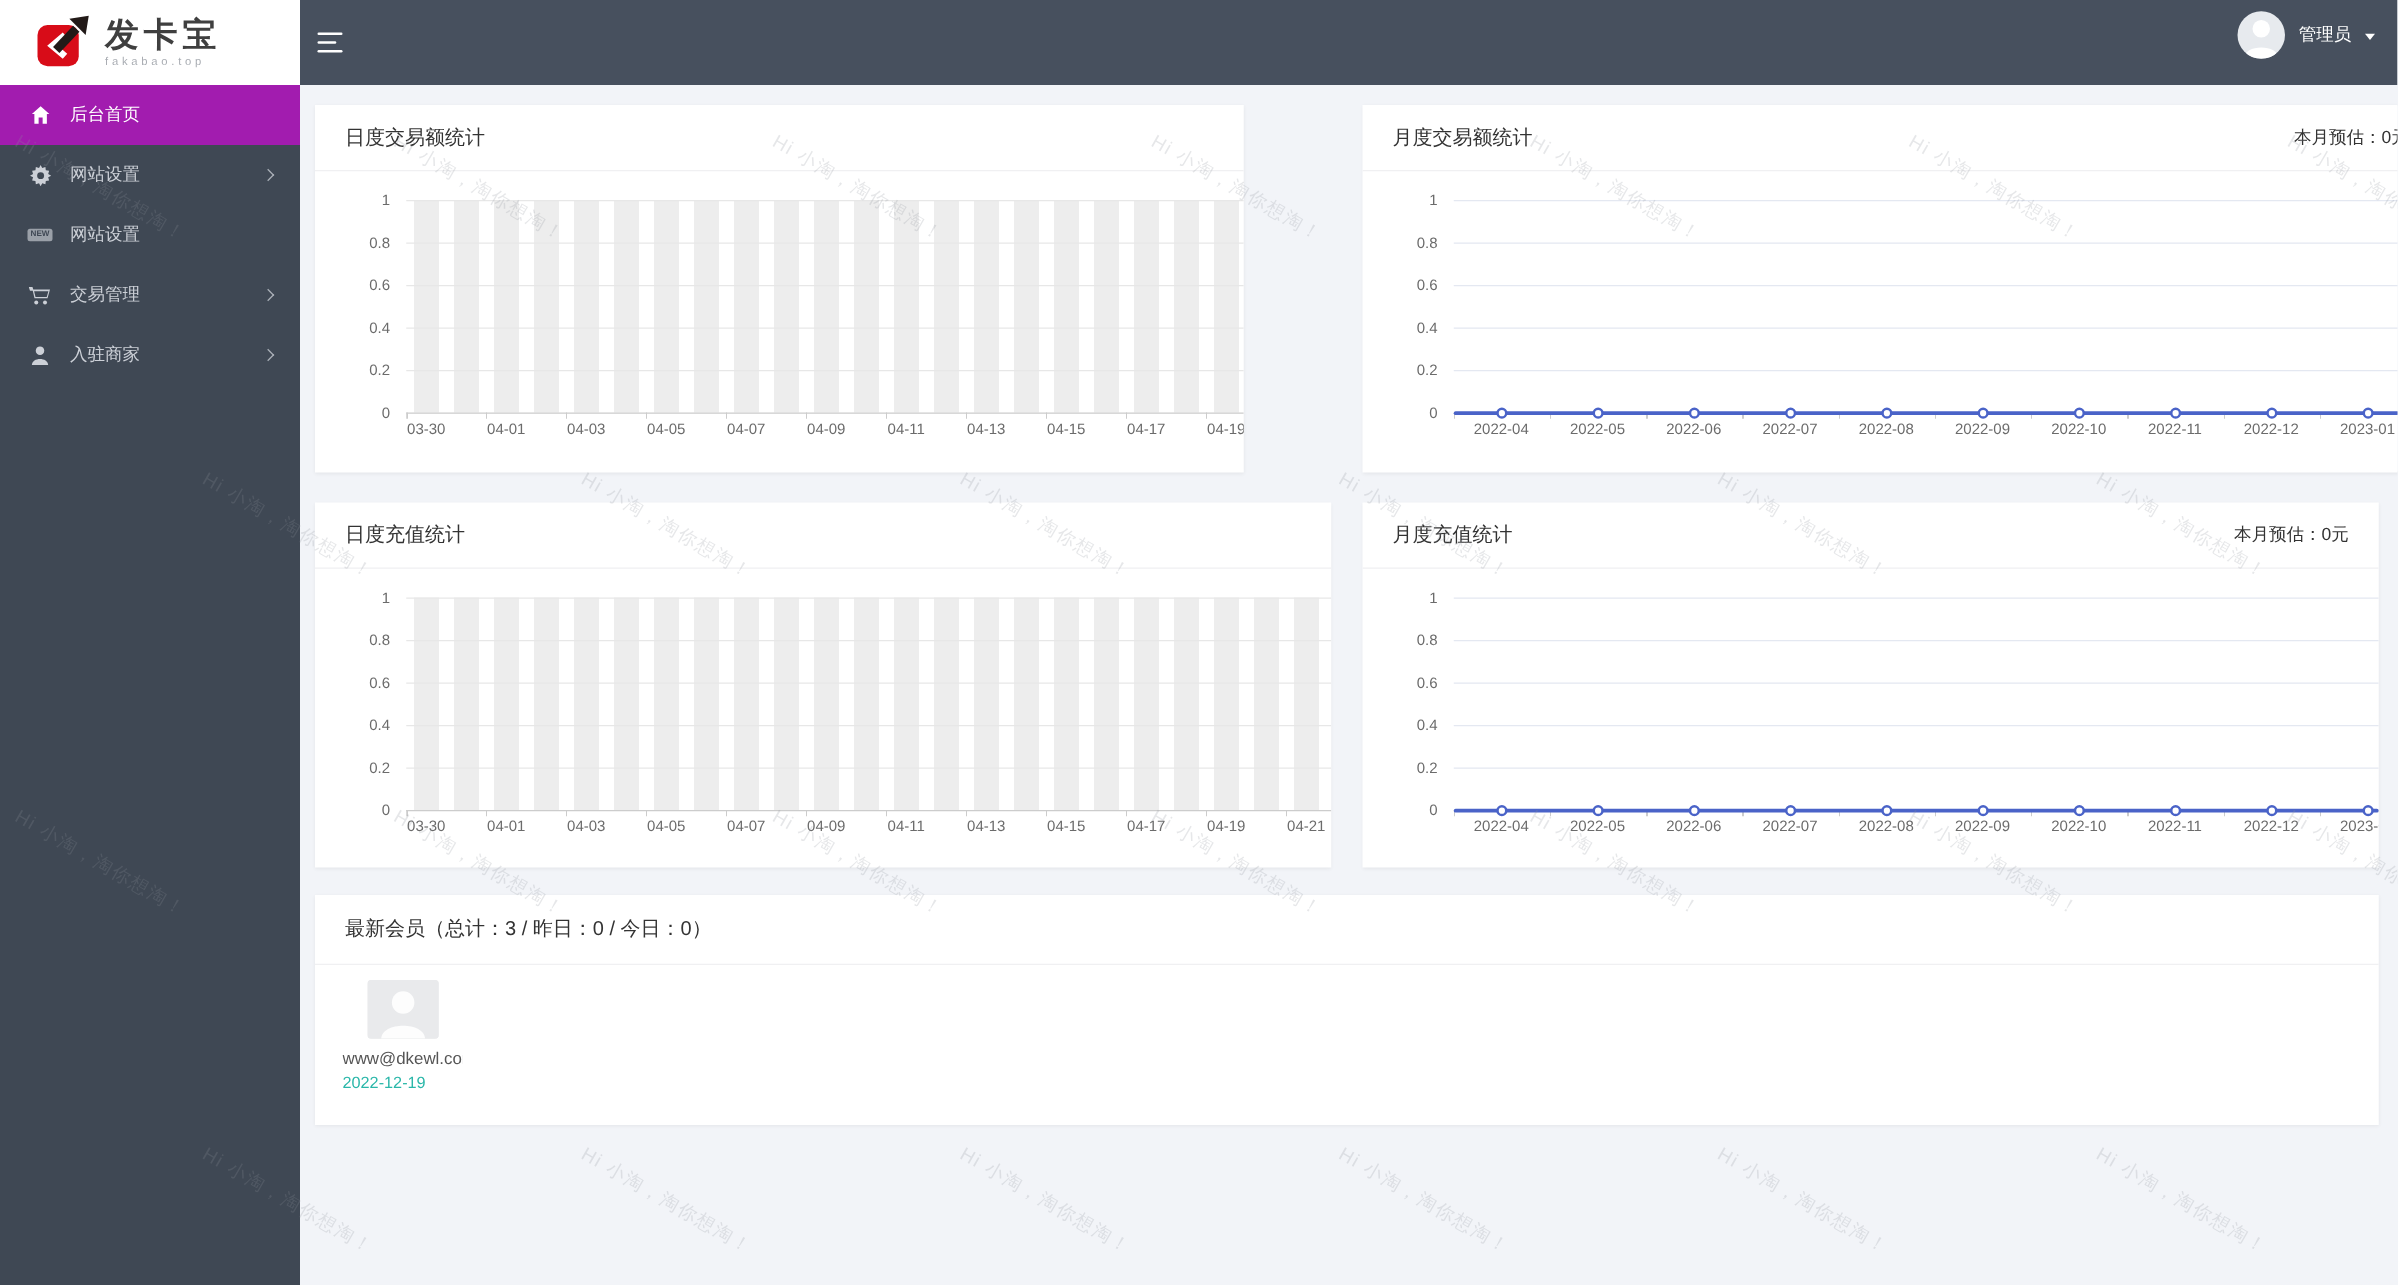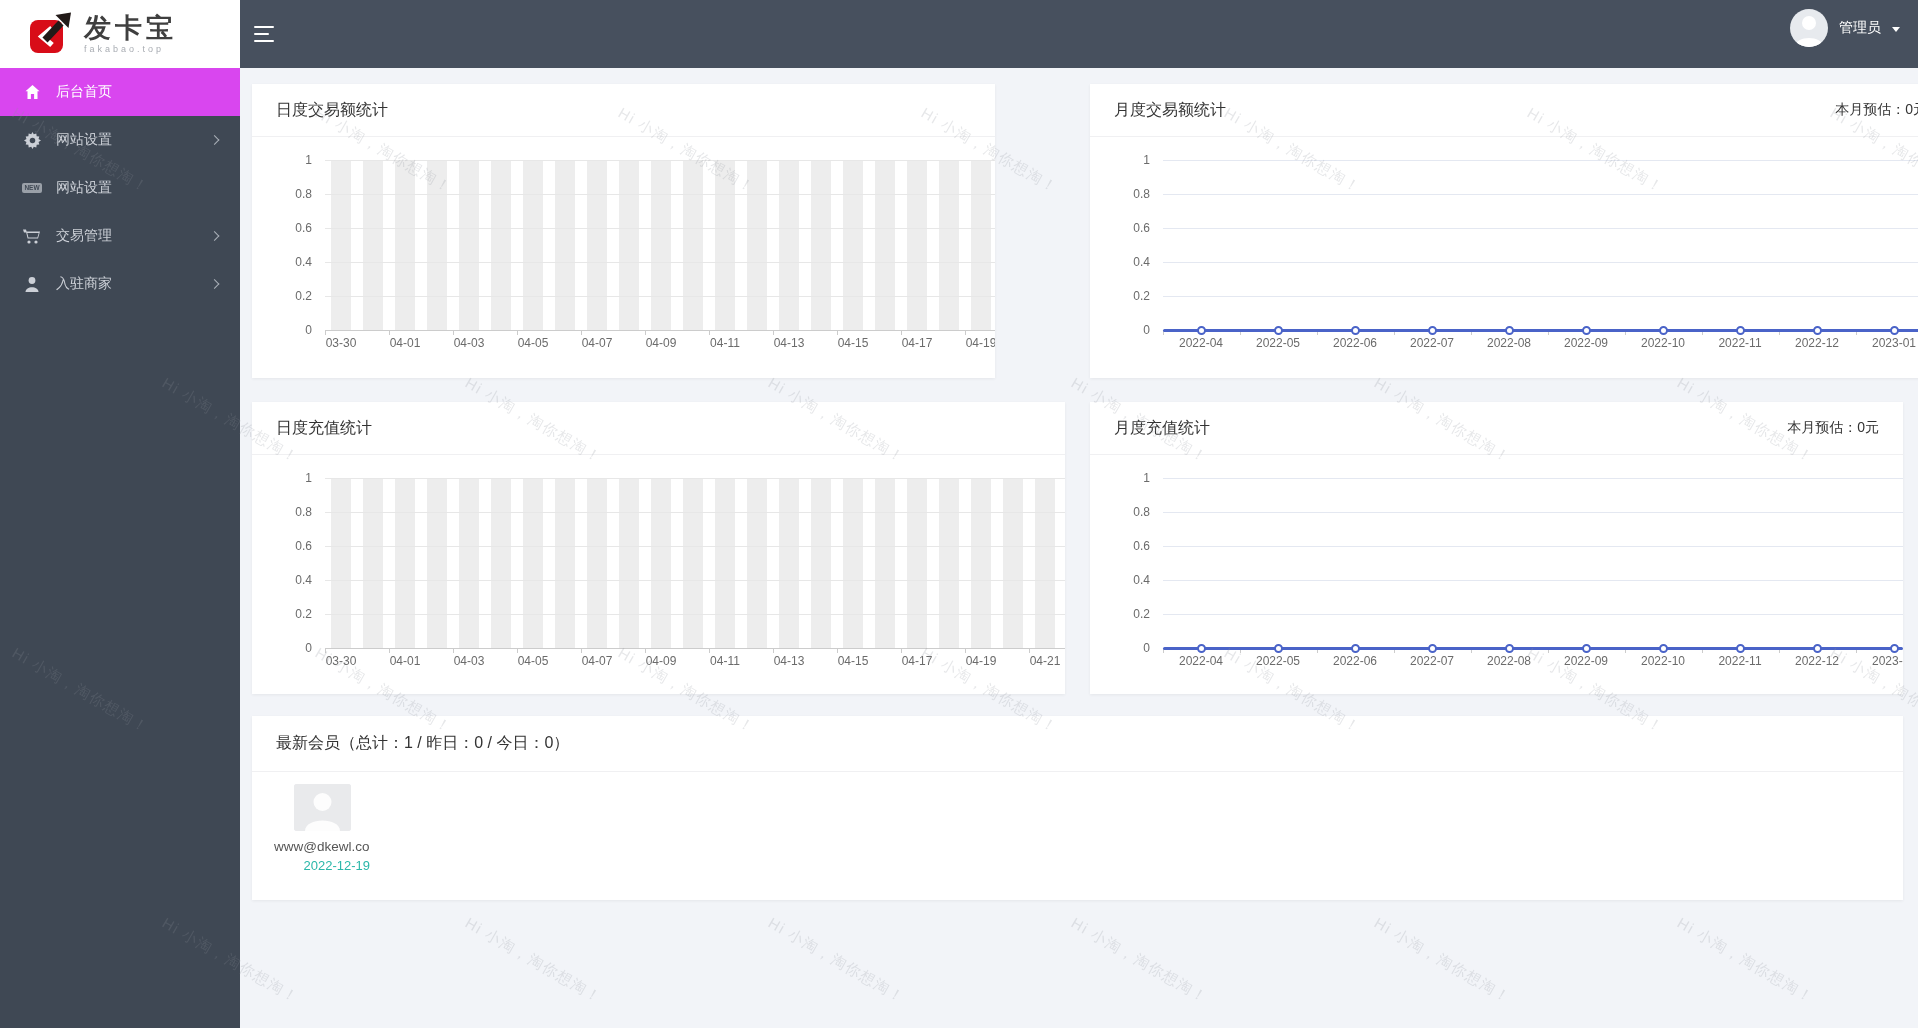--- a/index.html
+++ b/index.html
@@ -17,21 +17,21 @@
   .hamburger .b1,.hamburger .b3 { width:20px; }
   .hamburger .b2 { width:15px; }
   .user-area { position:absolute; right:18px; top:0; height:56px; display:flex; align-items:center; gap:11px; cursor:pointer; }
   .user-avatar { width:38px; height:38px; border-radius:50%; background:#e7eaee; overflow:hidden; display:flex; align-items:flex-end; justify-content:center; }
   .user-name { color:#fff; font-size:14px; }
   .caret { width:0; height:0; border-left:4.5px solid transparent; border-right:4.5px solid transparent; border-top:5.5px solid #fff; margin-top:2px; }
 
   
   .sidebar { position:absolute; left:0; top:68px; width:240px; bottom:0; background:#3f4854; z-index:4; }
   .side-item { position:relative; height:48px; display:flex; align-items:center; padding-left:23px; color:#ccd0d7; font-size:14px; cursor:pointer; }
-  .side-item.active { background:#d946ef; color:#fff; }
+  .side-item.active { background:#a21caf; color:#fff; }
   .side-item .s-icon { width:18px; height:18px; margin-right:15px; display:inline-flex; align-items:center; justify-content:center; flex:0 0 18px; }
   .side-item svg { display:block; }
   .new-badge { background:#9aa0a8; color:#3f4854; font-size:6.5px; font-weight:bold; border-radius:2px; padding:2px 2px; letter-spacing:0; line-height:1; }
   .chev { position:absolute; right:22px; top:50%; width:7px; height:7px; border-top:1.6px solid #aab0b8; border-right:1.6px solid #aab0b8; transform:translateY(-50%) rotate(45deg); }
 
   
   .panel { position:absolute; background:#fff; box-shadow:0 1px 3px rgba(0,0,0,.06); overflow:hidden; }
   .p-head { height:53px; border-bottom:1px solid #f0f0f2; display:flex; align-items:center; justify-content:space-between; padding:0 24px; }
   .p-title { font-size:16px; color:#333; }
   .p-est { font-size:14px; color:#333; }
@@ -44,21 +44,21 @@
   .stripes { position:absolute; left:73px; right:0; background:repeating-linear-gradient(to right, transparent 0 6px, #ededed 6px 26px, transparent 26px 32px); }
   .tickstrip { position:absolute; left:73px; right:0; height:5px; }
   .xlab { position:absolute; width:64px; text-align:center; font-size:12px; color:#6b6b6b; white-space:nowrap; }
   .zline { position:absolute; height:3px; border-radius:2px; }
   .dot { position:absolute; width:9px; height:9px; border-radius:50%; background:#fff; border:2px solid #4a63c8; }
 
   
   .member-card { position:absolute; left:22px; top:68px; width:96px; cursor:pointer; }
   .member-avatar { width:57px; height:47px; margin:0 auto; background:#e9eaec; border-radius:3px; overflow:hidden; display:block; }
   .member-email { margin-top:8px; font-size:13.5px; color:#555; white-space:nowrap; overflow:hidden; text-align:left; }
-  .member-date { margin-top:4px; font-size:13px; text-align:right; }
+  .member-date { margin-top:4px; font-size:13px; text-align:left; }
 
   
   .wm-layer { position:absolute; inset:0; z-index:50; pointer-events:none; overflow:hidden; }
   .wm { position:absolute; font-size:15px; letter-spacing:1.5px; color:rgba(140,145,155,.22); white-space:nowrap; transform:rotate(30deg); transform-origin:left top; }
 </style>
 </head>
 <body>
 
 <div class="logo-box">
   <span>
@@ -292,21 +292,21 @@
       <div class="dot" style="left: 491.5px; top: 187.5px; border-color: rgb(74, 99, 200);"></div>
       <div class="dot" style="left: 568.5px; top: 187.5px; border-color: rgb(74, 99, 200);"></div>
       <div class="dot" style="left: 645.5px; top: 187.5px; border-color: rgb(74, 99, 200);"></div>
       <div class="dot" style="left: 722.5px; top: 187.5px; border-color: rgb(74, 99, 200);"></div>
       <div class="dot" style="left: 799.5px; top: 187.5px; border-color: rgb(74, 99, 200);"></div>
     </div>
 </section>
 
 <section class="panel" style="left:252px; top:716px; width:1651px; height:184px;">
   <div class="p-head" style="height:56px;">
-    <span class="p-title">最新会员（总计：1 / 昨日：0 / 今日：0）</span>
+    <span class="p-title">最新会员（总计：3 / 昨日：0 / 今日：0）</span>
   </div>
   <div class="member-card">
     <span class="member-avatar">
       <svg width="57" height="47" viewBox="0 0 57 47">
         <rect width="57" height="47" fill="#e9eaec"></rect>
         <circle cx="28.5" cy="18" r="9" fill="#fdfdfd"></circle>
         <path d="M11 47 C11 33 46 33 46 47 Z" fill="#fdfdfd"></path>
       </svg>
     </span>
     <div class="member-email">www@dkewl.com</div>

